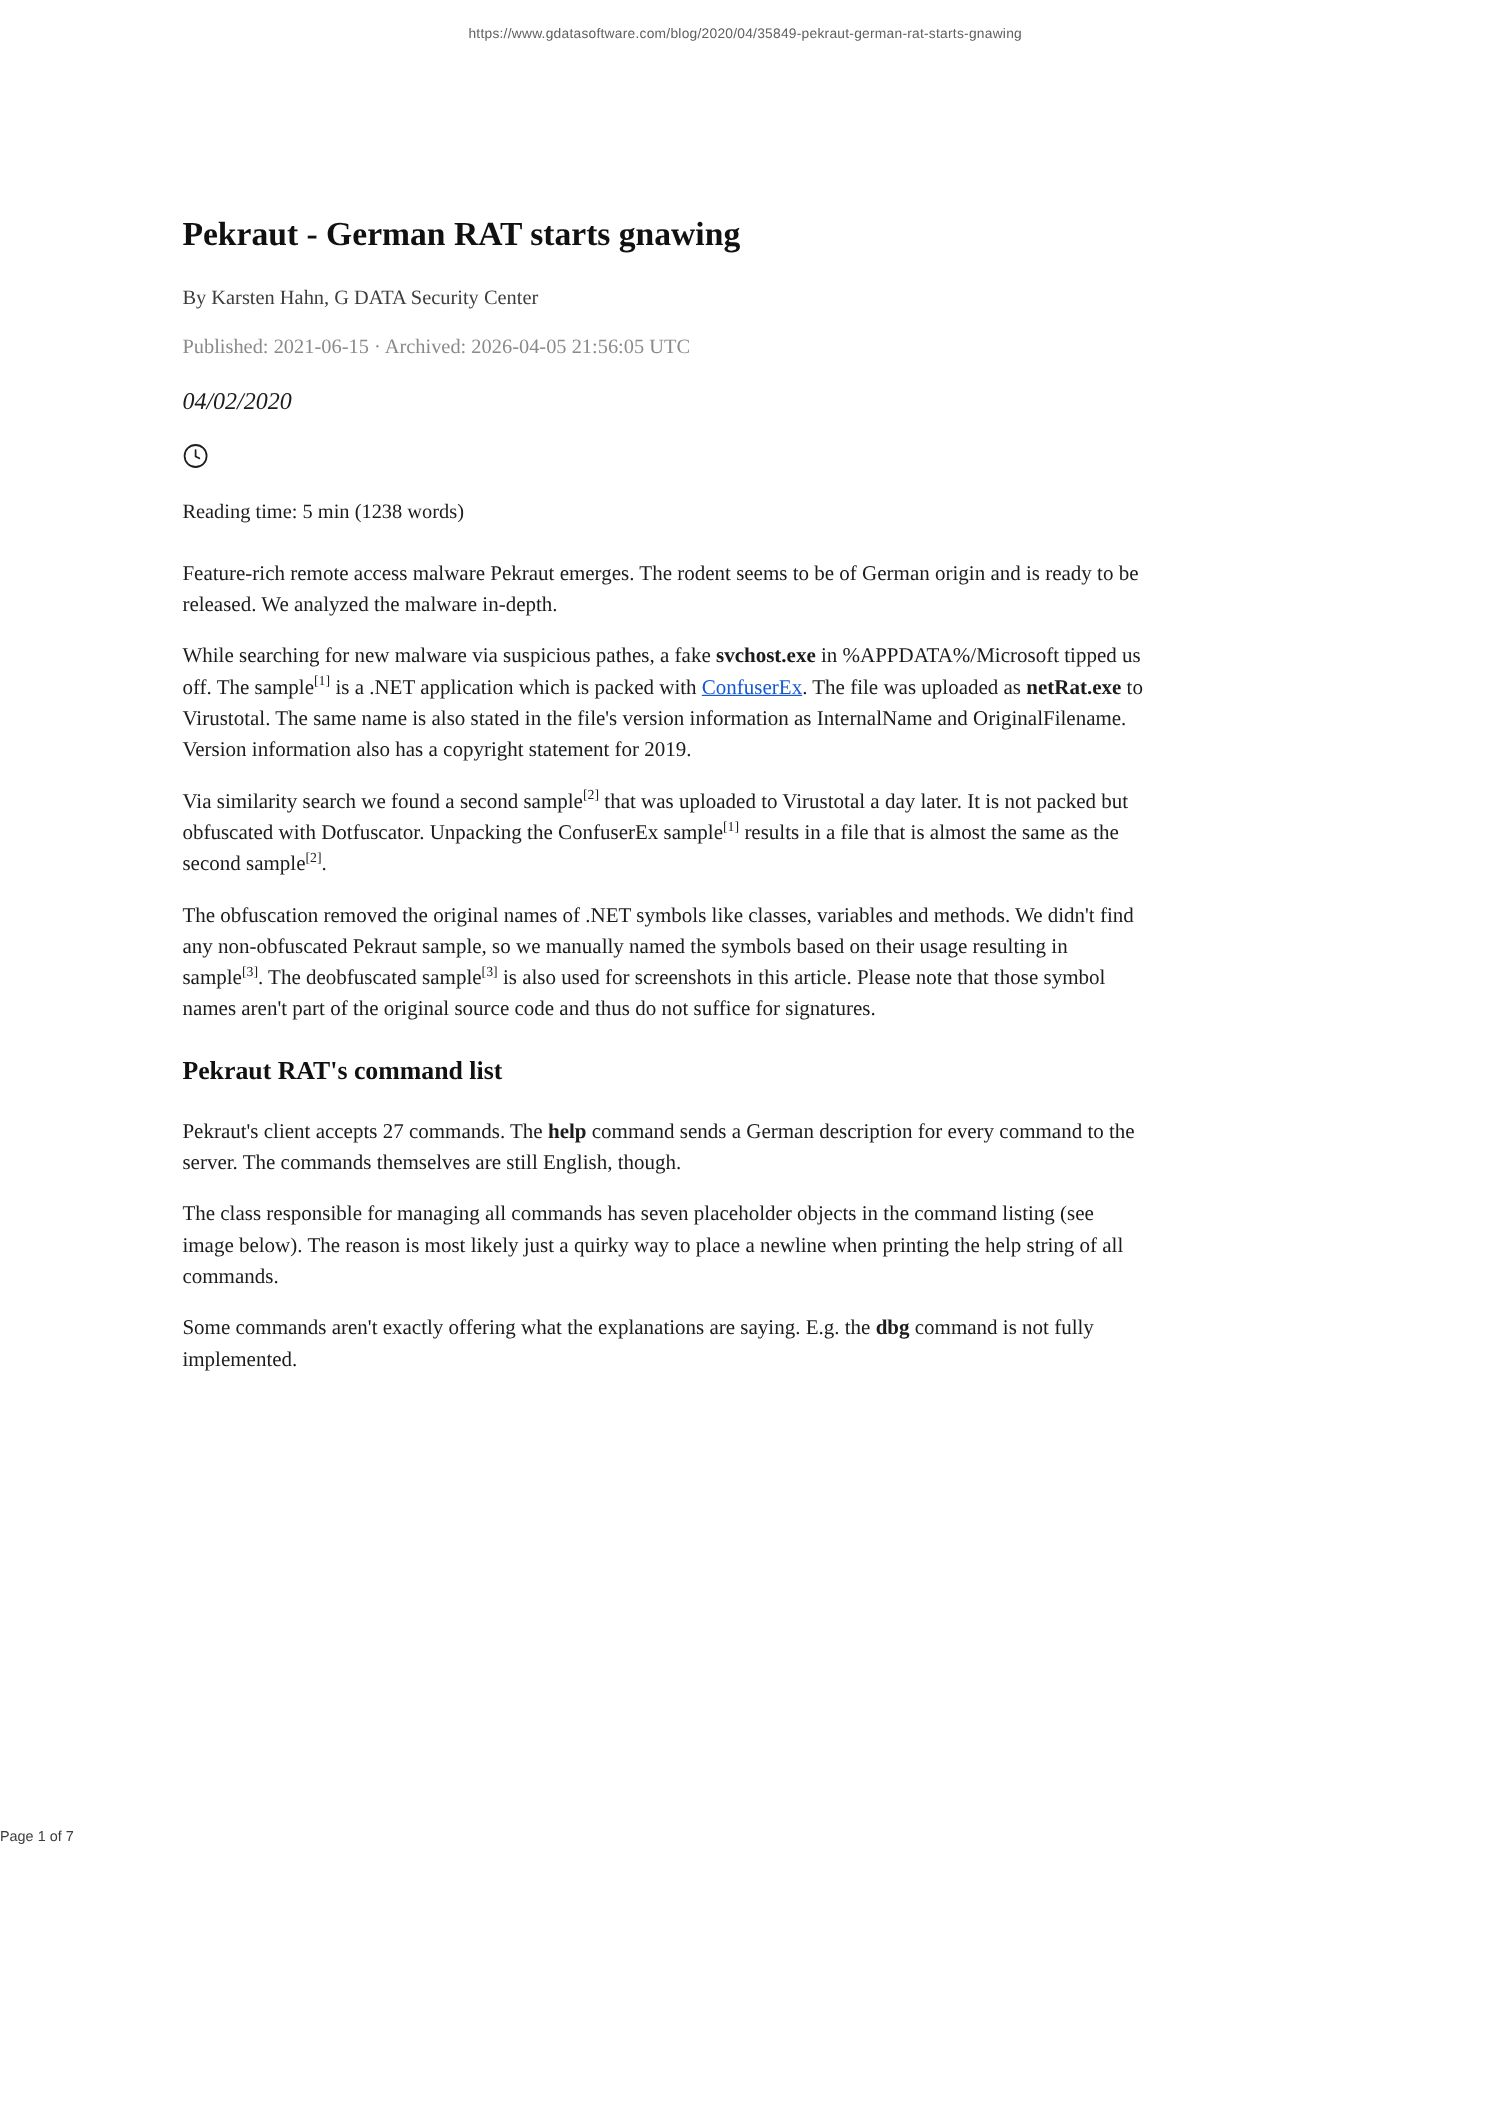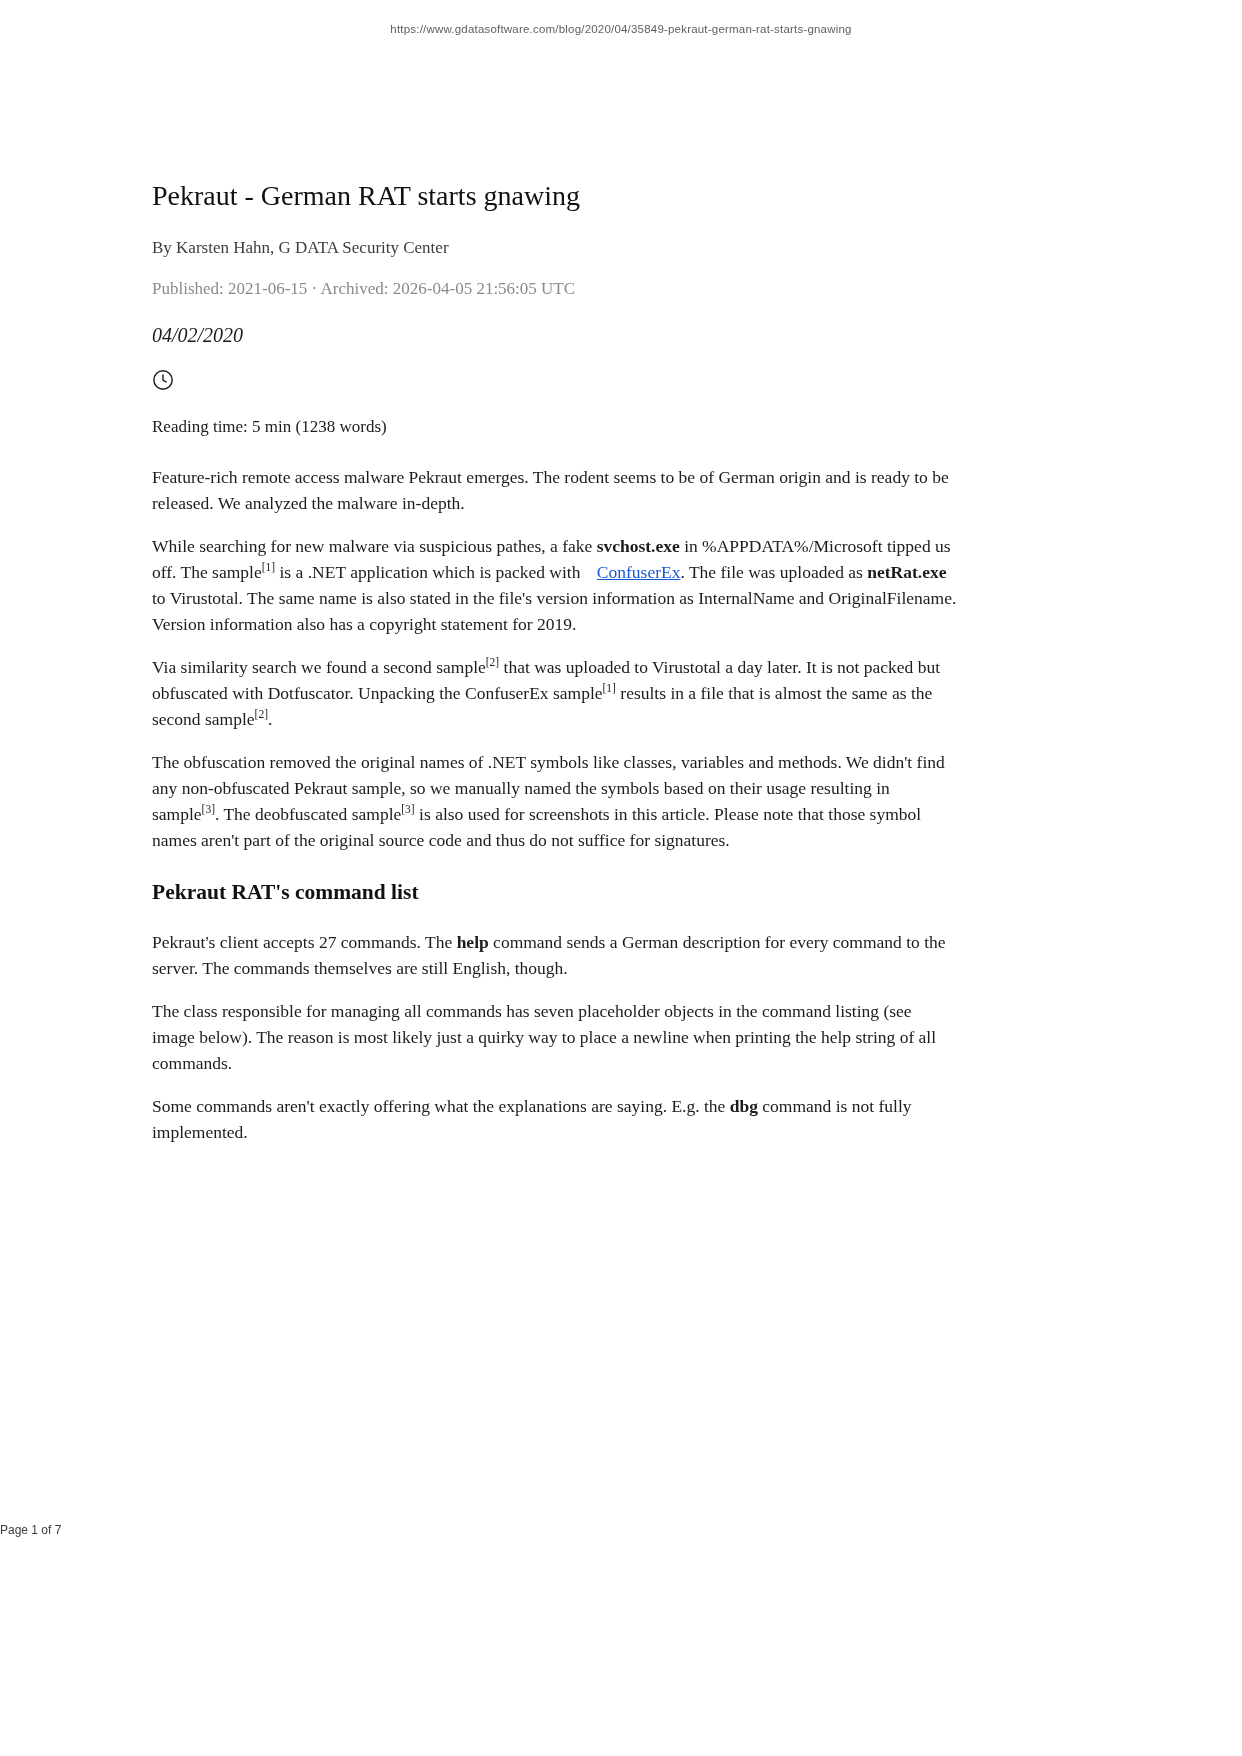--- a/index.html
+++ b/index.html
@@ -34,21 +34,21 @@
     color: #3c3c3c;
   }
   .content {
     position: absolute;
     top: 180px;
     left: 152px;
     width: 806px;
   }
   h1.article-title {
     font-size: 28px;
-    font-weight: normal;
+    font-weight: bold;
     color: #111111;
     line-height: 1.15;
     margin-bottom: 26px;
   }
   .byline {
     font-size: 17px;
     color: #3d3d3d;
     margin-bottom: 21px;
   }
   .publish-info {
@@ -84,21 +84,20 @@
   }
   p.body-para strong { font-weight: bold; }
   p.body-para sup {
     font-size: 11.5px;
     line-height: 0;
     vertical-align: super;
   }
   a.link {
     color: var(--link, #1558d6);
     cursor: pointer;
-    margin-left: 12px;
   }
 </style>
 </head>
 <body>
 
 <div class="url-header">https://www.gdatasoftware.com/blog/2020/04/35849-pekraut-german-rat-starts-gnawing</div>
 
 <div class="content">
 
   <h1 class="article-title">Pekraut - German RAT starts gnawing</h1>

